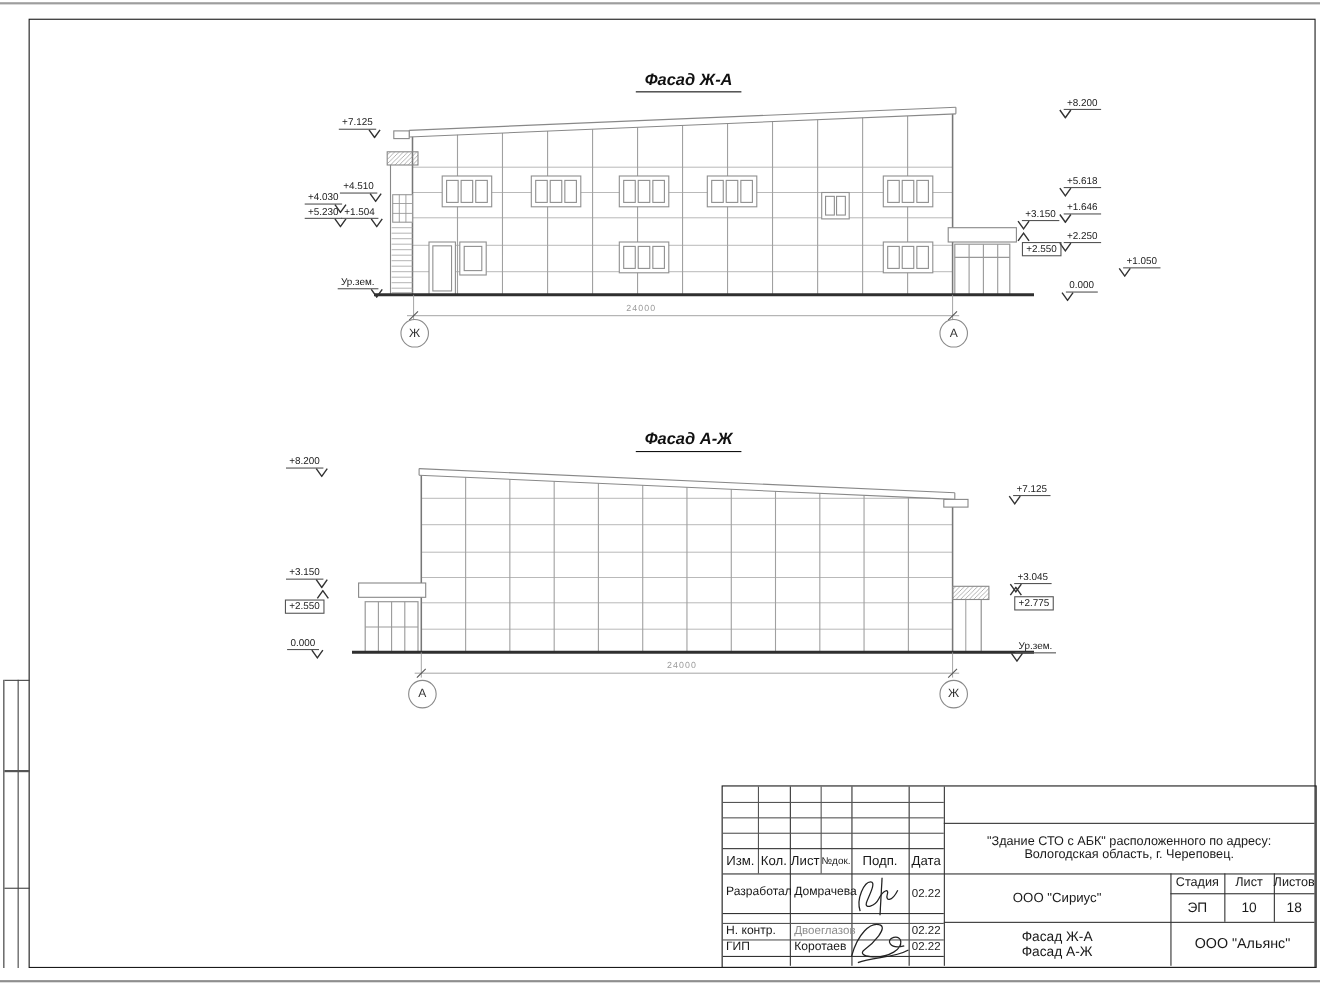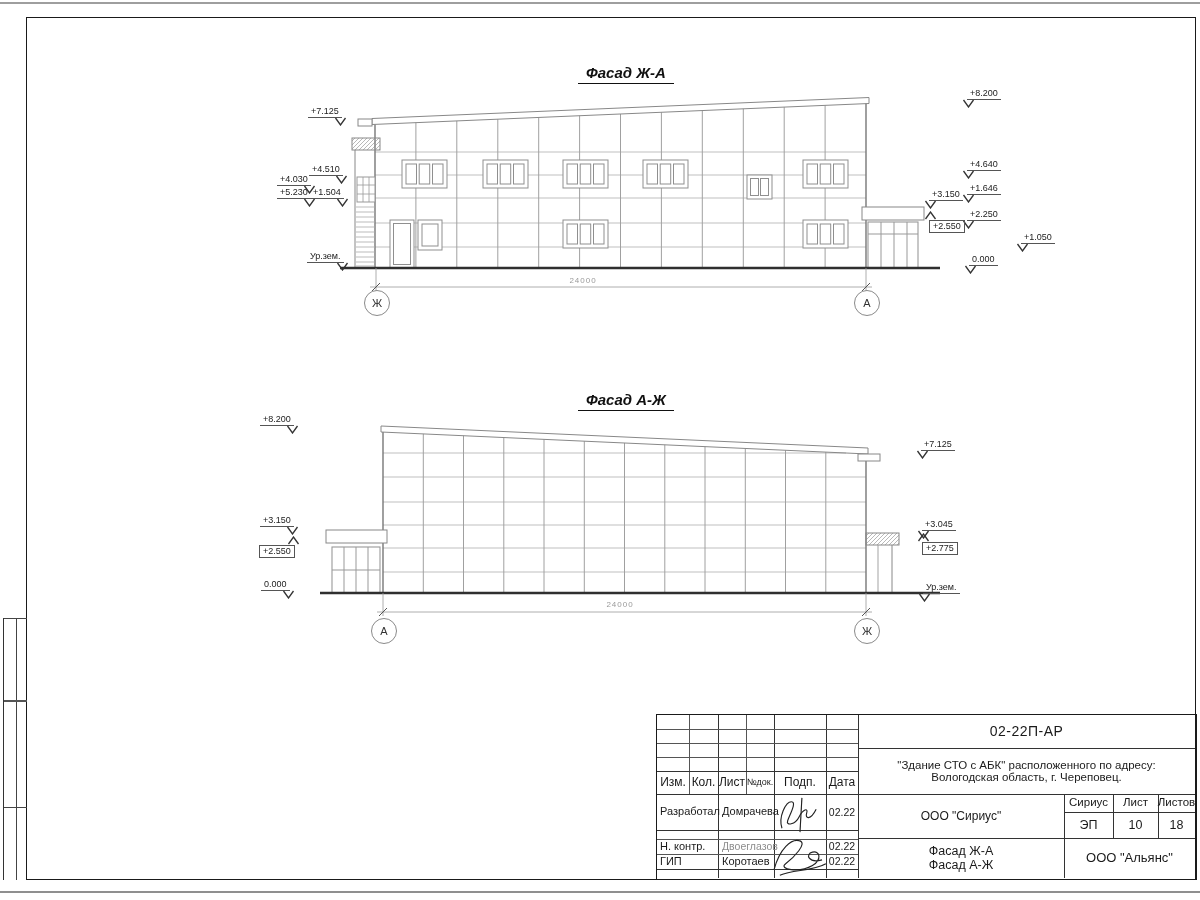--- a/index.html
+++ b/index.html
@@ -213,21 +213,21 @@
   <div class="elev ar" style="left:310px;top:187px;"><span class="lbl">+1.504</span><svg width="13" height="9" viewBox="0 0 13 9">
         <path d="M1.5,1 L6.5,8 L11.5,1"></path>
       </svg></div>
   <div class="elev ar" style="left:307px;top:251px;"><span class="lbl">Ур.зем.</span><svg width="13" height="9" viewBox="0 0 13 9">
         <path d="M1.5,1 L6.5,8 L11.5,1"></path>
       </svg></div>
 
   <div class="elev al" style="left:967px;top:88px;"><span class="lbl">+8.200</span><svg width="13" height="9" viewBox="0 0 13 9">
         <path d="M1.5,1 L6.5,8 L11.5,1"></path>
       </svg></div>
-  <div class="elev al" style="left:967px;top:159px;"><span class="lbl">+4.640</span><svg width="13" height="9" viewBox="0 0 13 9">
+  <div class="elev al" style="left:967px;top:159px;"><span class="lbl">+5.618</span><svg width="13" height="9" viewBox="0 0 13 9">
         <path d="M1.5,1 L6.5,8 L11.5,1"></path>
       </svg></div>
   <div class="elev al" style="left:967px;top:183px;"><span class="lbl">+1.646</span><svg width="13" height="9" viewBox="0 0 13 9">
         <path d="M1.5,1 L6.5,8 L11.5,1"></path>
       </svg></div>
   <div class="elev al" style="left:929px;top:189px;"><span class="lbl">+3.150</span><svg width="13" height="9" viewBox="0 0 13 9">
         <path d="M1.5,1 L6.5,8 L11.5,1"></path>
       </svg></div>
   <div class="elev al" style="left:967px;top:209px;"><span class="lbl">+2.250</span><svg width="13" height="9" viewBox="0 0 13 9">
         <path d="M1.5,1 L6.5,8 L11.5,1"></path>
@@ -393,31 +393,30 @@
 
     <svg class="sig" style="position:absolute;left:118px;top:81px;" width="50" height="38" viewBox="0 0 50 40">
       <path d="M6,34 C2,22 10,6 16,6 C22,6 14,20 12,26 C10,32 20,30 24,22 C28,14 34,12 32,18 C30,24 36,26 42,14"></path>
       <path d="M27,2 L25,38"></path>
     </svg>
     <svg class="sig" style="position:absolute;left:112px;top:118px;" width="62" height="46" viewBox="0 0 62 48">
       <path d="M4,38 C10,16 22,6 30,8 C40,10 24,26 16,32 C8,38 30,42 44,34 C54,28 52,18 44,20 C36,22 40,32 54,28"></path>
       <path d="M10,44 C24,38 44,40 58,32"></path>
     </svg>
 
-    <div class="cell docnum" style="left:201px;top:0;width:337px;height:33px;">02-22П-АР</div>
     <div class="abs" style="left:201px;top:33px;width:337px;height:46px;display:flex;flex-direction:column;align-items:center;justify-content:center;">
       <div class="proj">"Здание СТО с АБК" расположенного по адресу:</div>
       <div class="proj">Вологодская область, г. Череповец.</div>
     </div>
     <div class="cell" style="left:201px;top:79px;width:206px;height:44px;">ООО "Сириус"</div>
     <div class="abs" style="left:201px;top:123px;width:206px;height:40px;display:flex;flex-direction:column;align-items:center;justify-content:center;font-size:12.5px;">
       <div>Фасад Ж-А</div>
       <div>Фасад А-Ж</div>
     </div>
-    <div class="cell" style="left:407px;top:79px;width:49px;height:18px;font-size:11.5px;">Сириус</div>
+    <div class="cell" style="left:407px;top:79px;width:49px;height:18px;font-size:11.5px;">Стадия</div>
     <div class="cell" style="left:456px;top:79px;width:45px;height:18px;font-size:11.5px;">Лист</div>
     <div class="cell" style="left:501px;top:79px;width:37px;height:18px;font-size:11.5px;">Листов</div>
     <div class="cell stv" style="left:407px;top:97px;width:49px;height:26px;">ЭП</div>
     <div class="cell stv" style="left:456px;top:97px;width:45px;height:26px;">10</div>
     <div class="cell stv" style="left:501px;top:97px;width:37px;height:26px;">18</div>
     <div class="cell org" style="left:407px;top:123px;width:131px;height:40px;">ООО "Альянс"</div>
   </div>
 
 </div>
 

